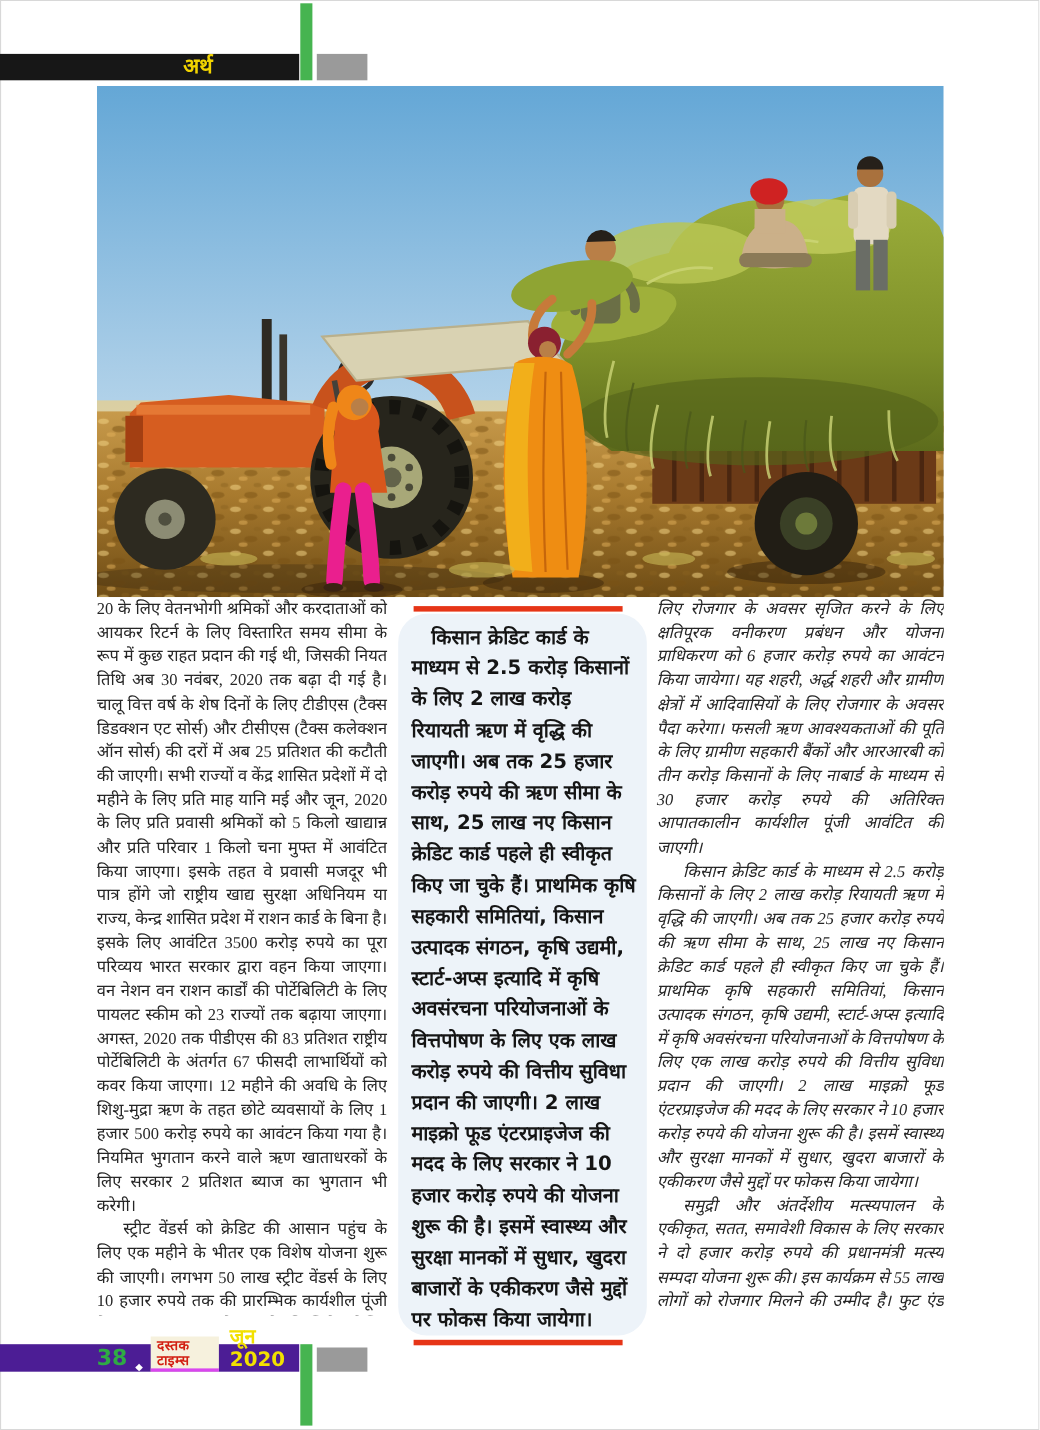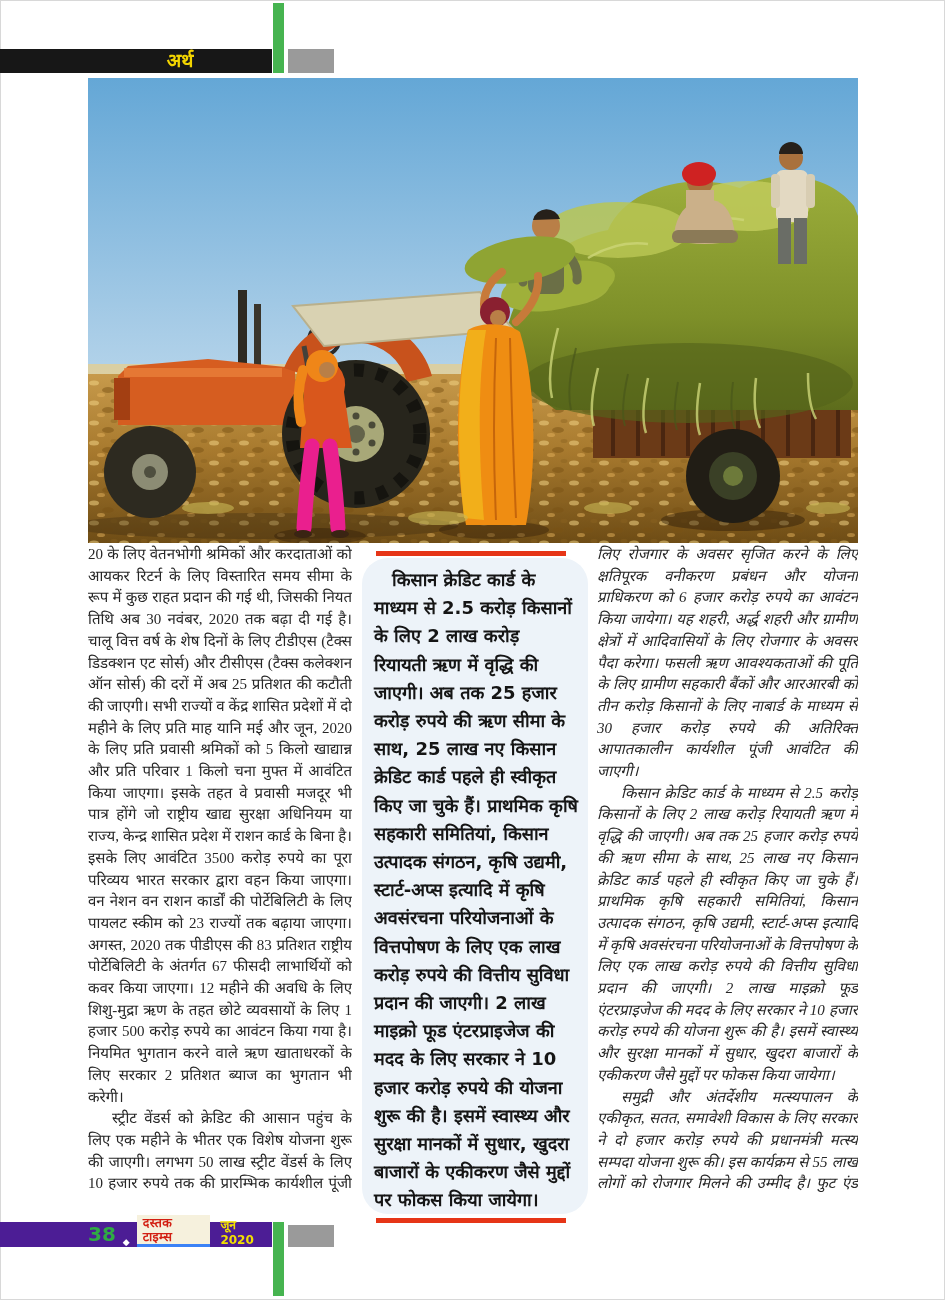--- a/index.html
+++ b/index.html
@@ -43,24 +43,24 @@
     font-weight:bold;color:#151515;text-align:left;text-indent:18px;
   }
   
   .ftr-black{position:absolute;left:0;top:1222px;width:272px;height:25px;background:#4c1d95;
     display:flex;align-items:flex-end;}
   .ftr-num{color:#2faa44;font-weight:bold;font-size:20px;margin-left:88px;
     font-family:"DejaVu Sans",sans-serif;line-height:25px;}
   .ftr-sep{color:#ffffff;font-size:9px;margin:0 7px;}
   .ftr-logo{
     background:#f6f1dd;color:#d21f12;font-weight:bold;font-size:12.5px;
-    padding:1px 6px 0 6px;border-bottom:3px solid #3b82f6;line-height:14px;
+    padding:1px 6px 0 6px;border-bottom:3px solid #d946ef;line-height:14px;
     font-family:"DejaVu Sans",sans-serif;letter-spacing:.3px;
   }
-  .ftr-issue{color:#f2e000;font-weight:bold;font-size:12px;margin-left:10px;
+  .ftr-issue{color:#f2e000;font-weight:bold;font-size:18px;margin-left:10px;
     font-family:"DejaVu Sans",sans-serif;}
   .ftr-green{position:absolute;left:273px;top:1222px;width:11px;height:74px;background:#46b450;}
   .ftr-gray{position:absolute;left:288px;top:1225px;width:46px;height:22px;background:#9a9a9a;}
 </style>
 </head>
 <body>
 
 <div class="page">
 
   <div class="hdr-black"></div>

